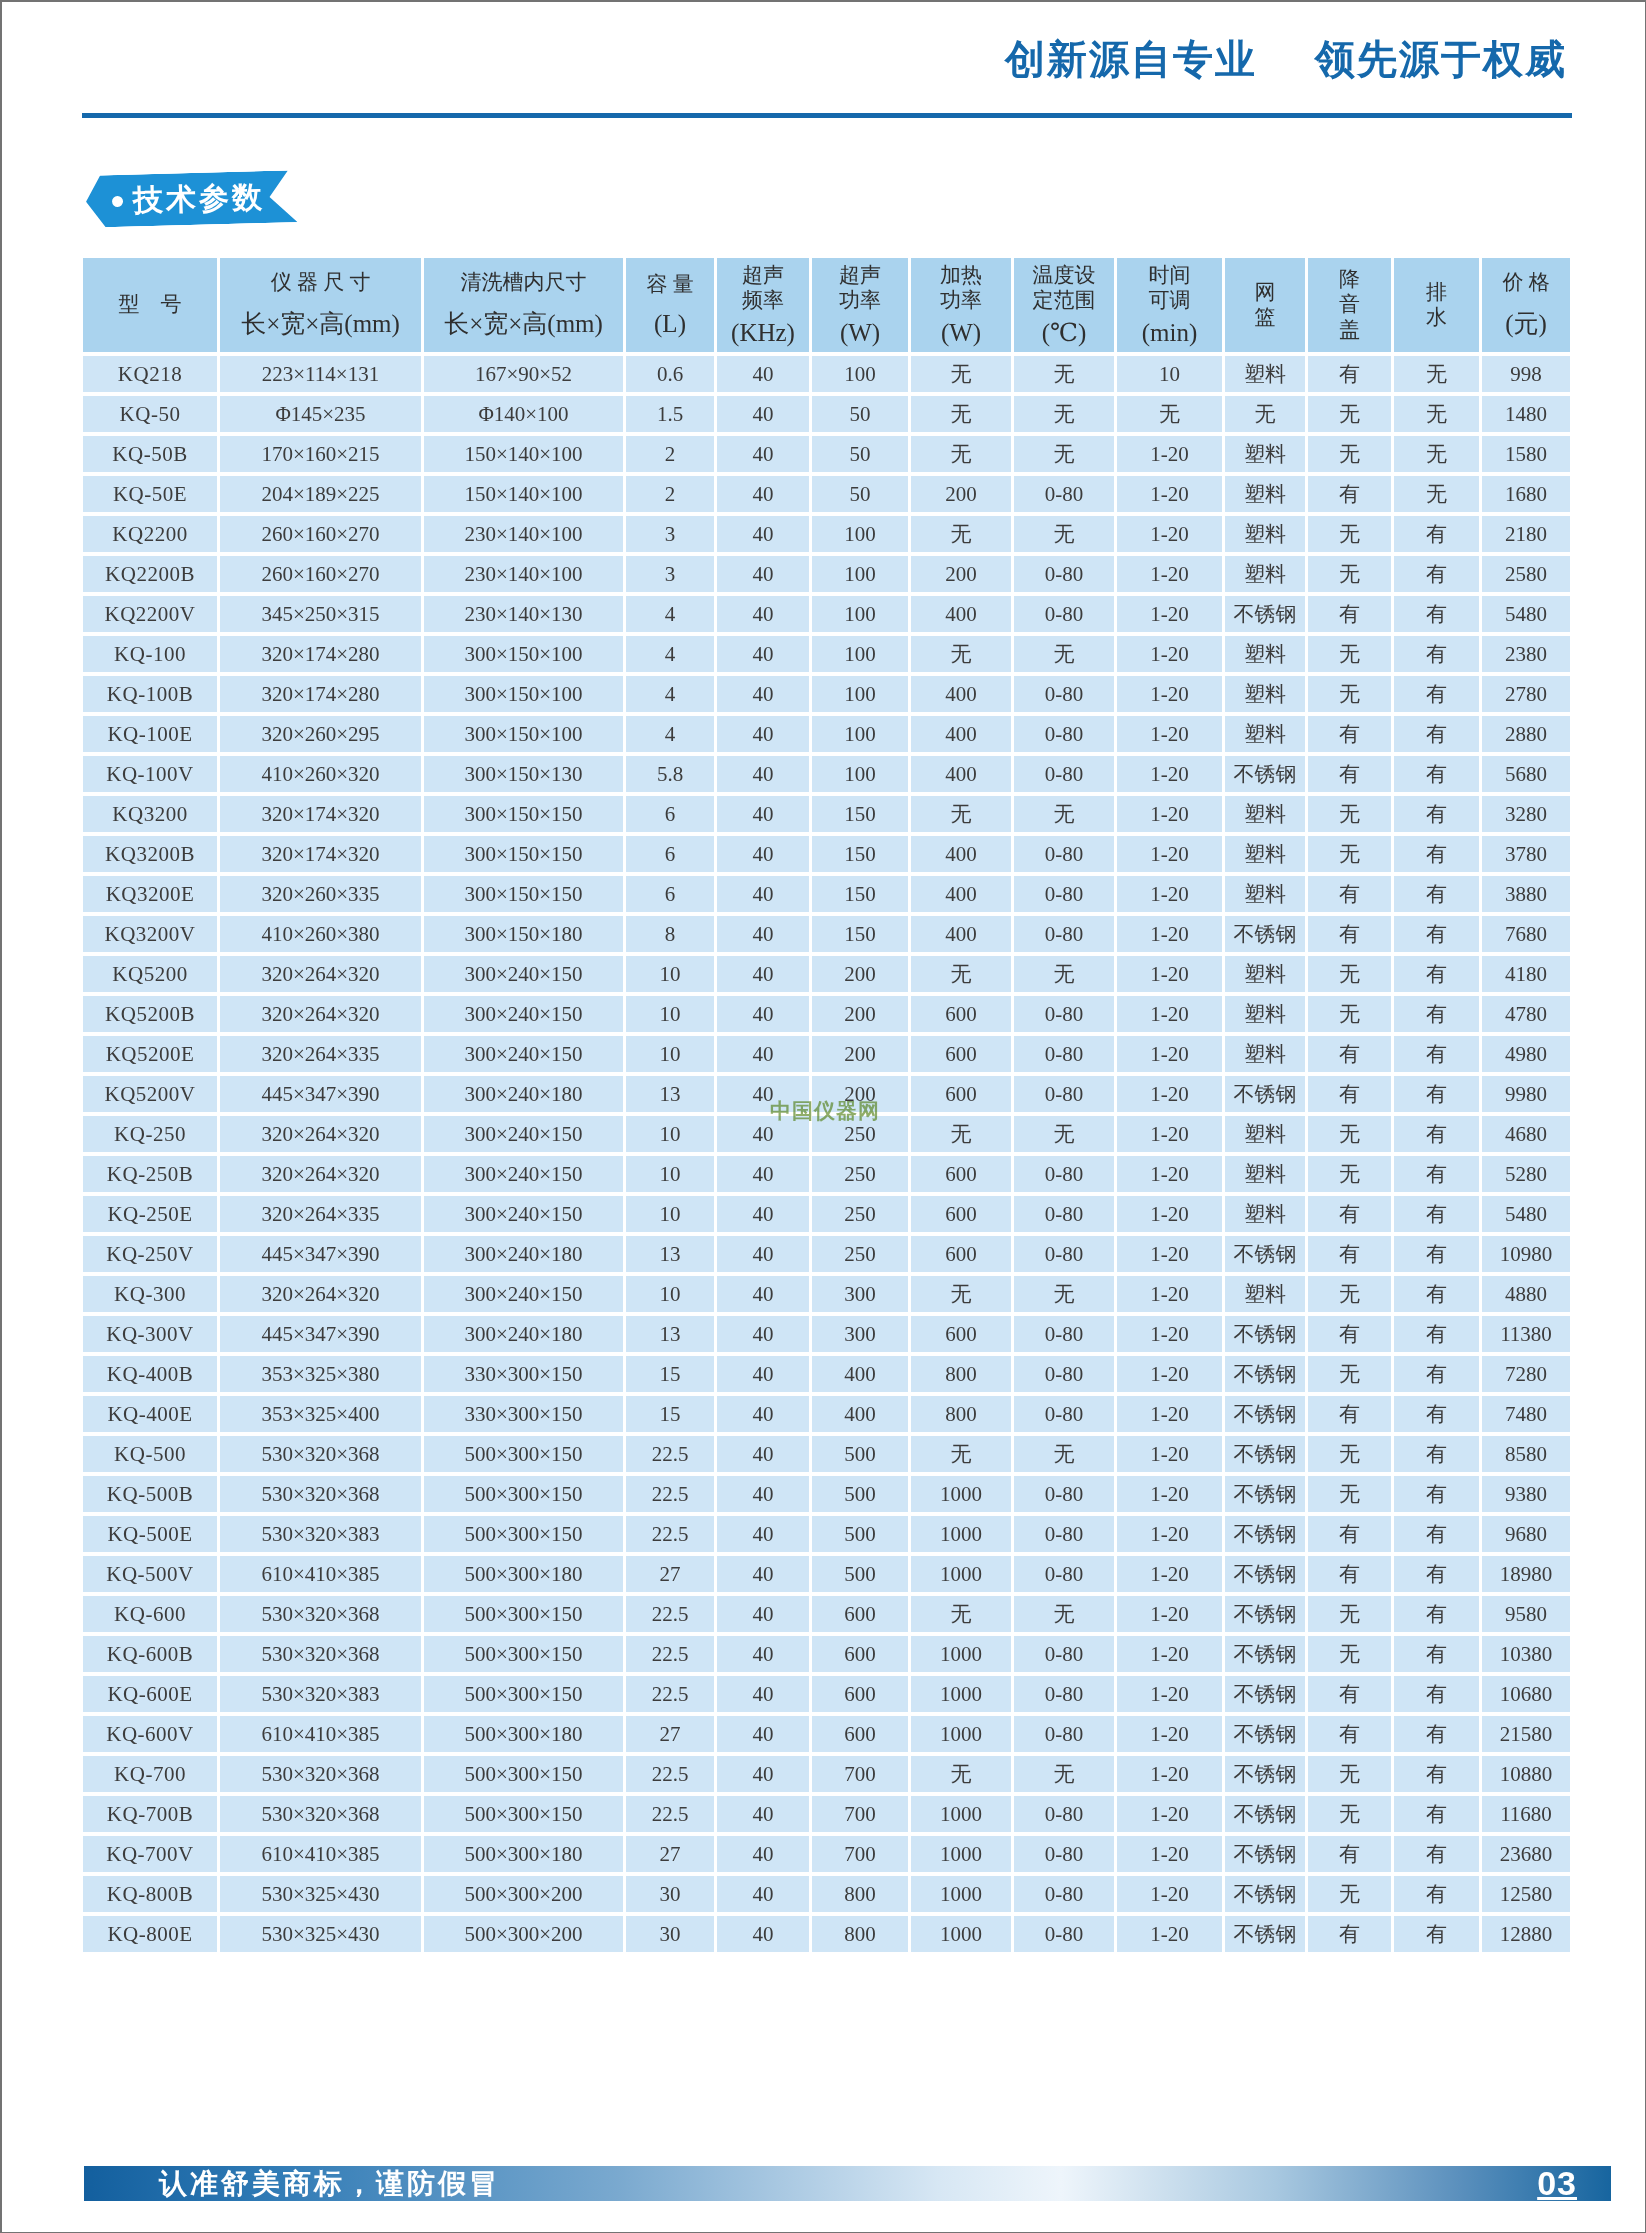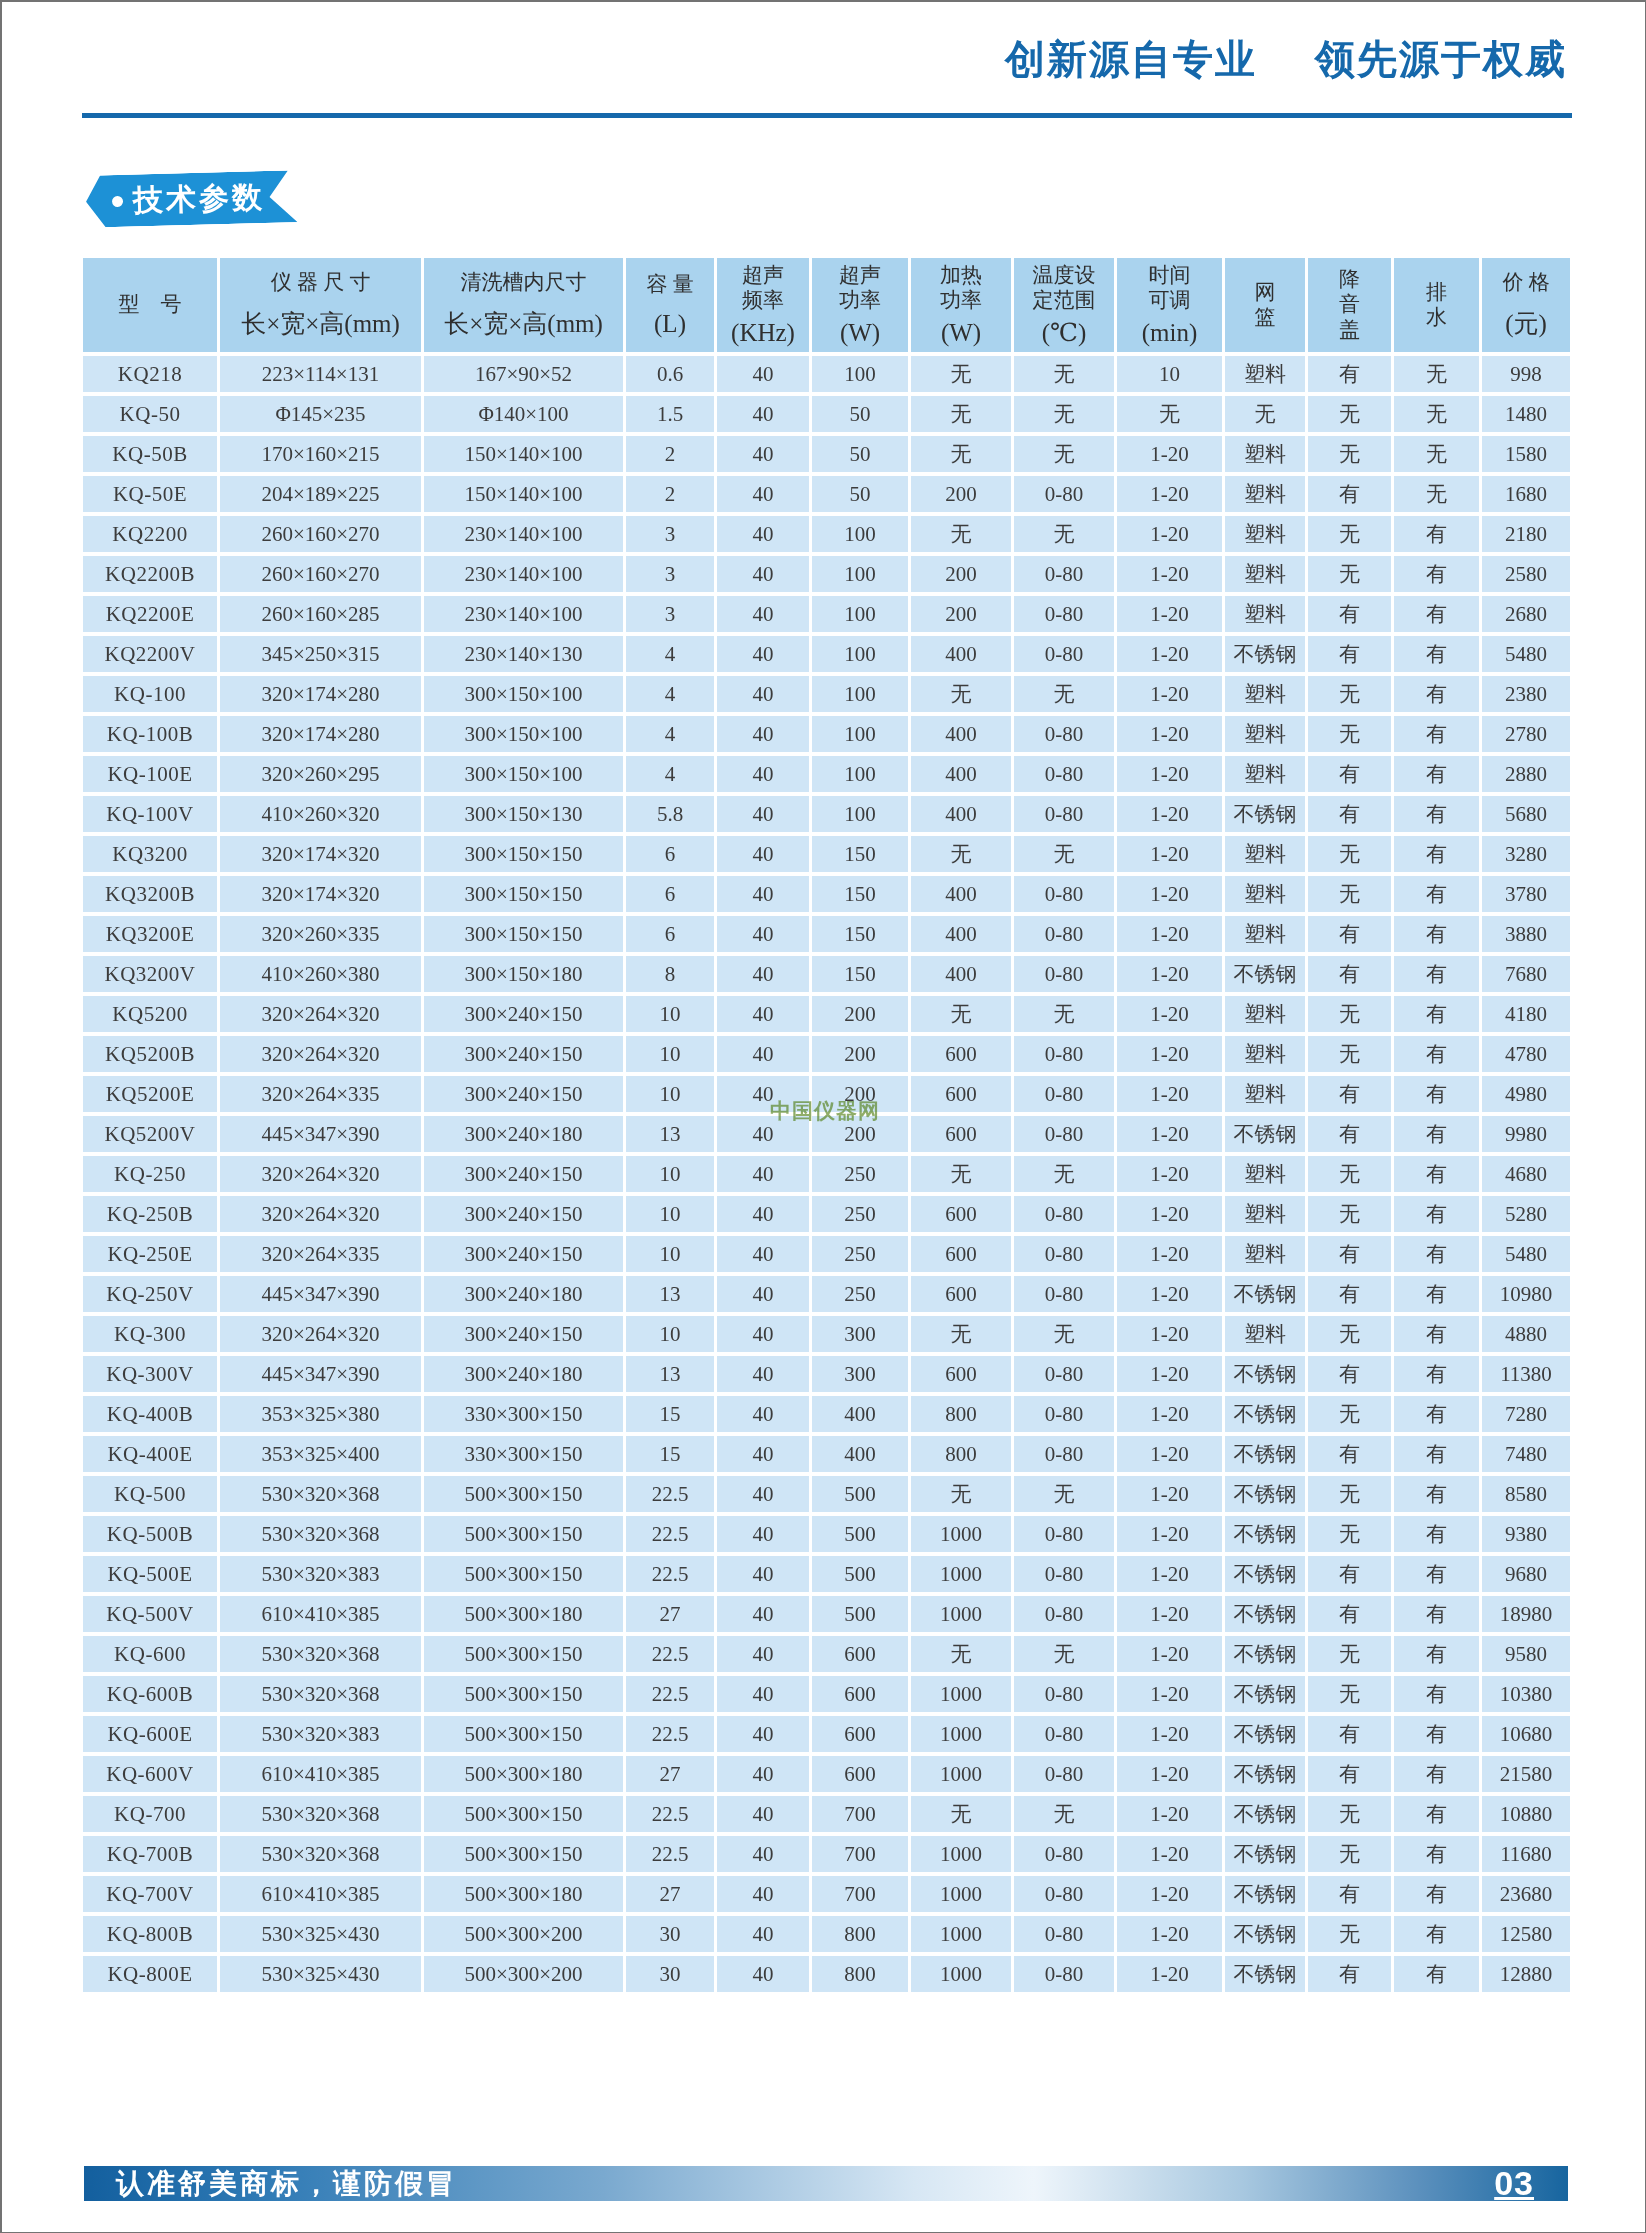--- a/index.html
+++ b/index.html
@@ -64,21 +64,21 @@
     font-family:"Liberation Sans","DejaVu Sans",sans-serif;
     font-size:21px;font-weight:bold;color:#4d7c0f;opacity:.62;
     letter-spacing:1px;pointer-events:none;
   }
   
   .footer-bar{
     position:absolute;left:82px;top:2164px;width:1484px;height:35px;
     background:linear-gradient(90deg,#135f9e 0%,#2f7ab5 12%,#7aa9cf 35%,#d7e7f4 56%,#eef5fb 64%,#a8c8e0 78%,#5b90bd 90%,#17659f 100%);
     display:flex;align-items:center;justify-content:space-between;
     font-family:"Liberation Sans","DejaVu Sans",sans-serif;
-    font-weight:bold;color:#fff;
+    font-weight:bold;color:#fff;padding-left:43px;
   }
   .footer-bar .f-text{font-size:28px;letter-spacing:3px;margin-left:32px;}
   .footer-bar .f-page{font-size:34px;margin-right:34px;letter-spacing:1px;text-decoration:underline;}
 </style>
 </head>
 <body>
 
 <div class="page">
 
   <div class="slogan">
@@ -279,35 +279,20 @@
           <td>100</td>
           <td>200</td>
           <td>0-80</td>
           <td>1-20</td>
           <td>塑料</td>
           <td>无</td>
           <td>有</td>
           <td>2580</td>
         </tr>
         <tr>
-          <td class="model">KQ2200E</td>
-          <td>260×160×285</td>
-          <td>230×140×100</td>
-          <td>3</td>
-          <td>40</td>
-          <td>100</td>
-          <td>200</td>
-          <td>0-80</td>
-          <td>1-20</td>
-          <td>塑料</td>
-          <td>有</td>
-          <td>有</td>
-          <td>2680</td>
-        </tr>
-        <tr>
           <td class="model">KQ2200V</td>
           <td>345×250×315</td>
           <td>230×140×130</td>
           <td>4</td>
           <td>40</td>
           <td>100</td>
           <td>400</td>
           <td>0-80</td>
           <td>1-20</td>
           <td>不锈钢</td>

